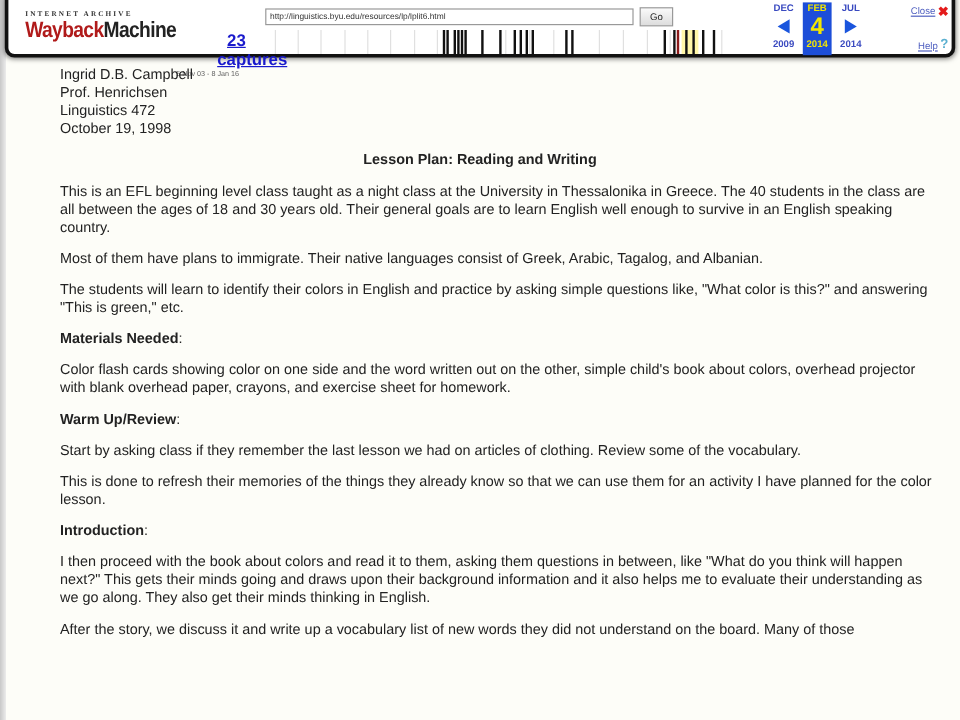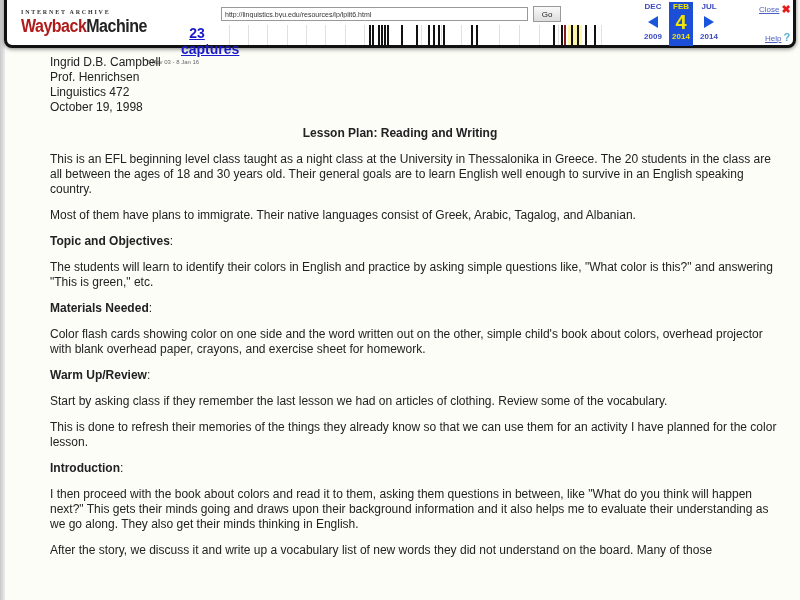--- a/index.html
+++ b/index.html
@@ -218,24 +218,23 @@
 <div class="doc">
   <div class="header-block">
     <p>Ingrid D.B. Campbell</p>
     <p>Prof. Henrichsen</p>
     <p>Linguistics 472</p>
     <p>October 19, 1998</p>
   </div>
 
   <div class="doc-title">Lesson Plan: Reading and Writing</div>
 
-  <div class="para">This is an EFL beginning level class taught as a night class at the University in Thessalonika in Greece. The 20 students in the class are all between the ages of 18 and 30 years old. Their general goals are to learn English well enough to survive in an English speaking country.</div>
+  <div class="para">This is an EFL beginning level class taught as a night class at the University in Thessalonika in Greece. The 40 students in the class are all between the ages of 18 and 30 years old. Their general goals are to learn English well enough to survive in an English speaking country.</div>
   <div class="para">Most of them have plans to immigrate. Their native languages consist of Greek, Arabic, Tagalog, and Albanian.</div>
 
-  <div class="section-heading"><b>Topic and Objectives</b><span>:</span></div>
   <div class="para">The students will learn to identify their colors in English and practice by asking simple questions like, "What color is this?" and answering "This is green," etc.</div>
 
   <div class="section-heading"><b>Materials Needed</b><span>:</span></div>
   <div class="para">Color flash cards showing color on one side and the word written out on the other, simple child's book about colors, overhead projector with blank overhead paper, crayons, and exercise sheet for homework.</div>
 
   <div class="section-heading"><b>Warm Up/Review</b><span>:</span></div>
   <div class="para">Start by asking class if they remember the last lesson we had on articles of clothing. Review some of the vocabulary.</div>
   <div class="para">This is done to refresh their memories of the things they already know so that we can use them for an activity I have planned for the color lesson.</div>
 
   <div class="section-heading"><b>Introduction</b><span>:</span></div>

